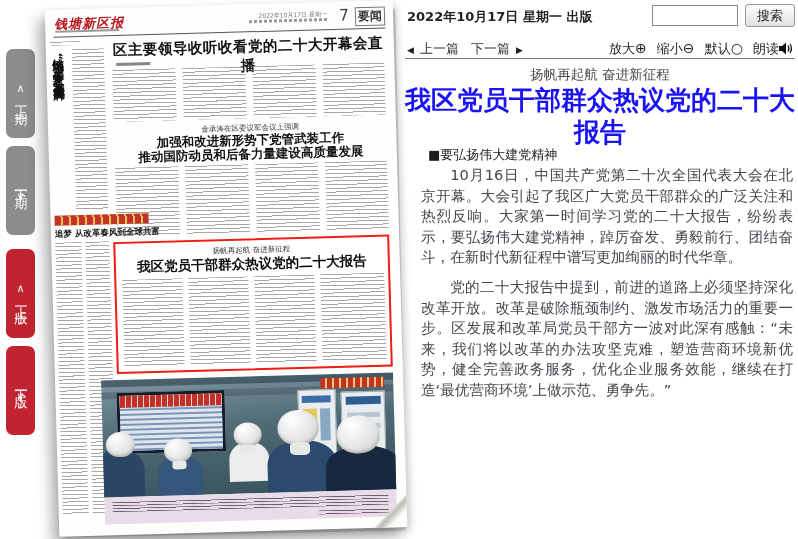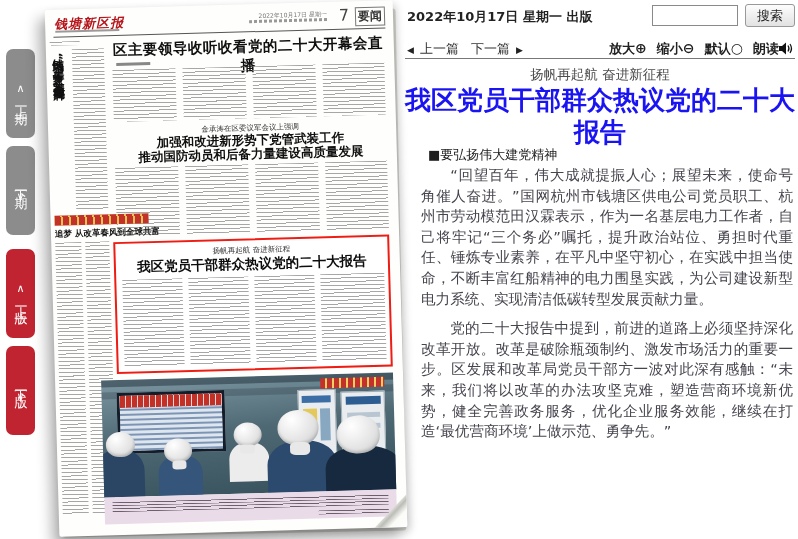--- a/index.html
+++ b/index.html
@@ -94,21 +94,21 @@
   #np-caption .capline { position:absolute; }
   #np-curl { right:-2px; bottom:-2px; width:36px; height:36px;
     background:linear-gradient(135deg,rgba(0,0,0,0) 0 48%, #d8d8d3 50%, #bdbdb8 56%, #fbfbf8 70%, #ffffff 100%);
     border-radius:0 0 2px 0; }
 
   
   #nav-row { left:407px; top:40px; font-size:13px; color:#333; }
   #nav-row .tri { font-size:9px; color:#222; }
   .navlink { cursor:pointer; margin:0 6px; }
   #tools { right:4px; top:40px; font-size:13px; color:#222; }
-  #tools .tool { cursor:pointer; margin-left:6px;font-weight:bold; }
+  #tools .tool { cursor:pointer; margin-left:6px; }
   #tools .glyph { font-size:14px; }
   #reader-divider { left:405px; top:58px; width:390px; height:0; border-top:1px solid #777; }
 
   #article-kicker { left:405px; top:66px; width:390px; text-align:center;
     font-size:13.5px; color:#4c4c4c; }
   #article-title { left:403px; top:84px; width:394px; text-align:center;
     font-size:26px; font-weight:bold; line-height:32px; }
   #article-byline { left:428px; top:146px; font-size:13px; color:#1c1c1c; }
   #article-body { left:421px; top:165px; width:372px; }
   #article-body p { font-size:14.6px; line-height:20.6px; color:#45454e;
@@ -243,16 +243,16 @@
       </svg></span>
 </div>
 
 <div class="abs" id="reader-divider"></div>
 
 <div class="abs" id="article-kicker">扬帆再起航 奋进新征程</div>
 <div class="abs" id="article-title" style="color: rgb(26, 20, 242);">我区党员干部群众热议党的二十大报告</div>
 <div class="abs" id="article-byline">■要弘扬伟大建党精神</div>
 
 <div class="abs" id="article-body">
-  <p>“回望百年，伟大成就提振人心；展望未来，使命号角催人奋进。”国网杭州市钱塘区供电公司党员职工、杭州市劳动模范田汉霖表示，作为一名基层电力工作者，自己将牢记“三个务必”嘱托，提升政治站位、勇担时代重任、锤炼专业素养，在平凡中坚守初心，在实践中担当使命，不断丰富红船精神的电力围垦实践，为公司建设新型电力系统、实现清洁低碳转型发展贡献力量。</p>
+  <p>10月16日，中国共产党第二十次全国代表大会在北京开幕。大会引起了我区广大党员干部群众的广泛关注和热烈反响。大家第一时间学习党的二十大报告，纷纷表示，要弘扬伟大建党精神，踔厉奋发、勇毅前行、团结奋斗，在新时代新征程中谱写更加绚丽的时代华章。</p>
   <p>党的二十大报告中提到，前进的道路上必须坚持深化改革开放。改革是破除瓶颈制约、激发市场活力的重要一步。区发展和改革局党员干部方一波对此深有感触：“未来，我们将以改革的办法攻坚克难，塑造营商环境新优势，健全完善政务服务，优化企业服务效能，继续在打造‘最优营商环境’上做示范、勇争先。”</p>
 
 </div>
 
 </body></html>

